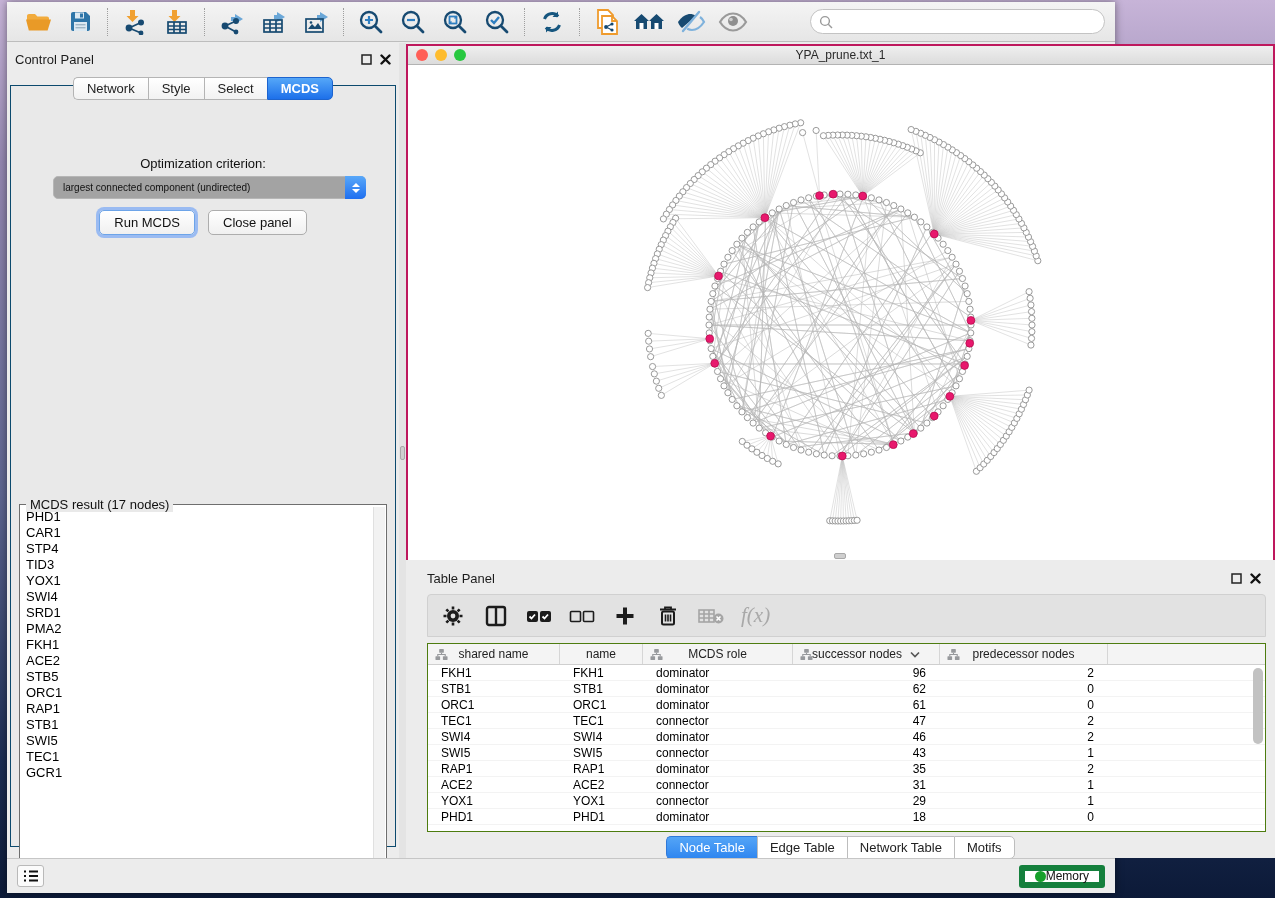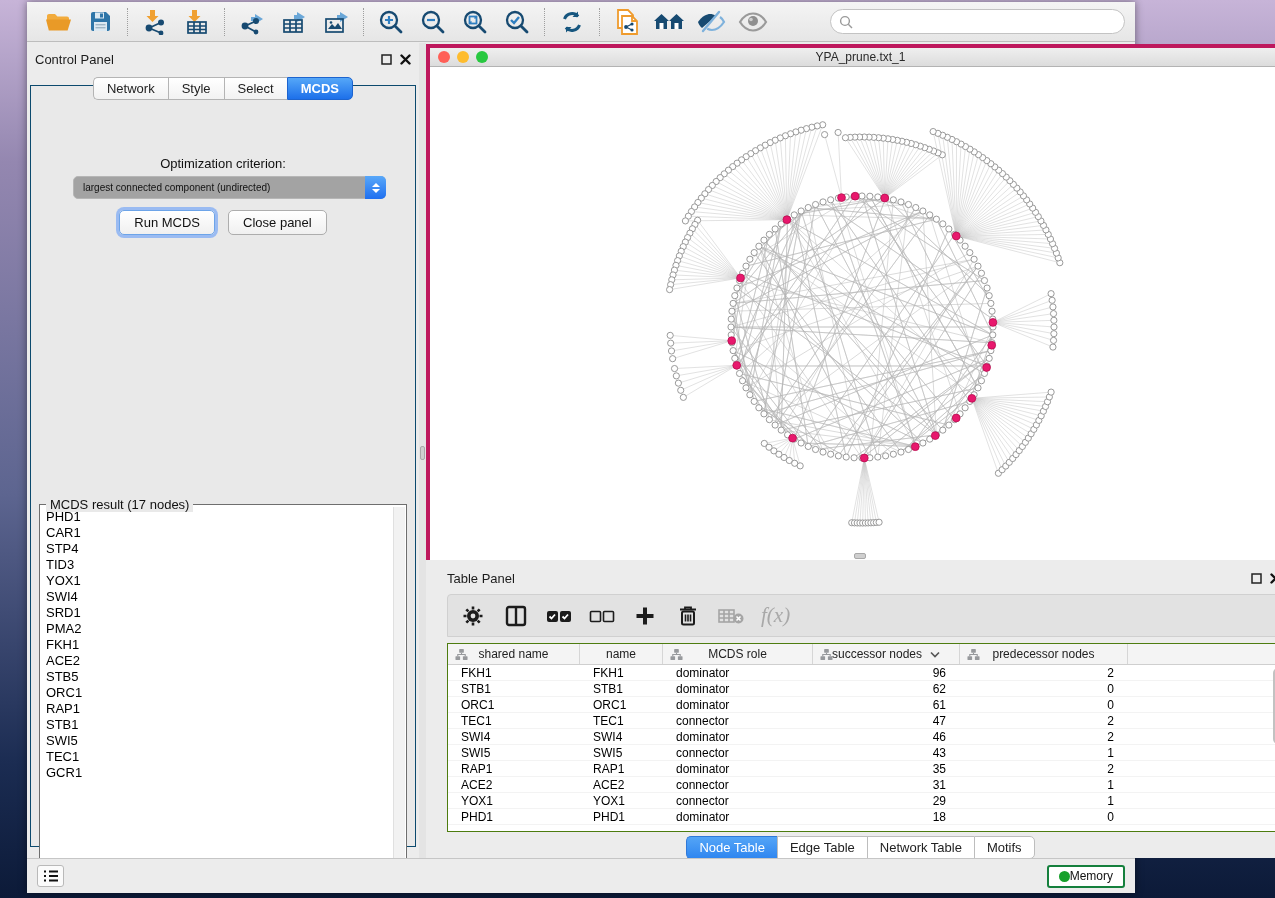--- a/index.html
+++ b/index.html
@@ -1,19 +1,19 @@
 <!DOCTYPE html>
 <html><head>
 <meta charset="utf-8">
 <style>
   * { margin:0; padding:0; box-sizing:border-box; }
   html,body { width:1275px; height:898px; font-family:"Liberation Sans", sans-serif; overflow:hidden; }
   body { background:linear-gradient(180deg,#c7b4d8 0%,#9487b0 18%,#5d6590 55%,#1b2c52 85%,#0c1a38 100%); }
 
-  .app { position:absolute; left:7px; top:2px; width:1108px; height:891px; background:#ececec; box-shadow:0 0 8px rgba(0,0,0,.45);margin-left:20px; }
+  .app { position:absolute; left:7px; top:2px; width:1108px; height:891px; background:#ececec; box-shadow:0 0 8px rgba(0,0,0,.45); }
 
   
   .toolbar { position:absolute; left:0; top:0; width:100%; height:40px;
     background:linear-gradient(180deg,#f4f4f4,#e6e6e6); border-bottom:1px solid #bdbdbd;
     display:flex; align-items:center; padding:0 10px; }
   .tb-btn { width:42px; height:34px; display:flex; align-items:center; justify-content:center; border-radius:4px; }
   .tb-sep { width:1px; height:28px; margin:0 6px; border-left:1px dotted #9e9e9e; }
   .search-box { margin-left:auto; width:295px; height:25px; background:#fff; border:1px solid #c3c3c3;
     border-radius:13px; display:flex; align-items:center; padding:0 8px; }
   .search-box input { border:none; outline:none; flex:1; font-size:12px; margin-left:5px; background:transparent; }
@@ -45,21 +45,21 @@
   .mcds-box { position:absolute; left:8px; top:418px; width:368px; height:370px; border:1px solid #6e6e6e; background:#fff; }
   .mcds-legend { position:absolute; left:6px; top:-8px; background:#e9e9e9; padding:0 4px; font-size:13px; color:#111; }
   .mcds-list { position:absolute; left:1px; top:4px; width:352px; height:362px; overflow:hidden; font-size:13px; }
   .mcds-list .list-item { height:16px; line-height:16px; padding-left:5px; color:#000; }
   .mcds-scroll { position:absolute; right:1px; top:2px; width:12px; height:364px; background:#f2f2f2; border-left:1px solid #e0e0e0; }
 
   .v-divider { position:absolute; left:392px; top:41px; width:7px; height:817px; background:#e4e4e4; }
   .grip { position:absolute; background:#cfcfcf; border:1px solid #a9a9a9; border-radius:2px; }
 
   
-  .net-win { position:absolute; left:399px; top:42px; width:869px; height:516px; border:4px solid #be185d; background:#fca5a5; }
+  .net-win { position:absolute; left:399px; top:42px; width:869px; height:516px; border:2px solid #be185d; background:#fca5a5; }
   .net-title { height:19px; background:linear-gradient(180deg,#efefef,#dcdcdc); border-bottom:1px solid #b3b3b3;
     display:flex; align-items:center; position:relative; }
   .lights { display:flex; gap:7px; margin-left:8px; }
   .light { width:12px; height:12px; border-radius:50%; }
   .net-title .t { position:absolute; left:0; right:0; text-align:center; font-size:12px; color:#2a2a2a; }
   .net-canvas { position:relative; width:100%; height:496px; background:#fff; overflow:hidden; }
 
   
   .table-panel { position:absolute; left:399px; top:558px; width:869px; height:298px; background:#ececec; }
   .tp-head { position:absolute; left:0; top:8px; width:100%; height:20px; display:flex; align-items:center; padding:0 14px 0 21px; }
@@ -82,21 +82,21 @@
   .tp-tab { font-size:13px; padding:3px 12px; background:#fff; border:1px solid #bdbdbd; border-right:none; color:#222; }
   .tp-tab:first-child { border-radius:5px 0 0 5px; }
   .tp-tab:last-child { border-radius:0 5px 5px 0; border-right:1px solid #bdbdbd; }
   .tp-tab.sel { background:linear-gradient(180deg,#54a5f7,#2f86f0); color:#fff; border-color:#2f78d8; }
 
   
   .status-bar { position:absolute; left:0; top:856px; width:100%; height:35px; background:#ececec; border-top:1px solid #c6c6c6;
     display:flex; align-items:center; padding:0 10px; }
   .sb-btn { width:27px; height:22px; background:#fbfbfb; border:1px solid #b9b9b9; border-radius:3px;
     display:flex; align-items:center; justify-content:center; }
-  .mem-btn { margin-left:auto; height:23px; background:#fff; border:2px solid #15803d; border-radius:3px;
+  .mem-btn { margin-left:auto; height:23px; background:#fff; border:6px solid #15803d; border-radius:3px;
     display:flex; align-items:center; padding:0 10px; font-size:12px; color:#111; }
   .mem-dot { width:11px; height:11px; border-radius:50%; background:#16a02b; }
 </style>
 </head>
 <body>
 
 <div class="app">
 
   <div class="toolbar">
     <div class="tb-btn">

